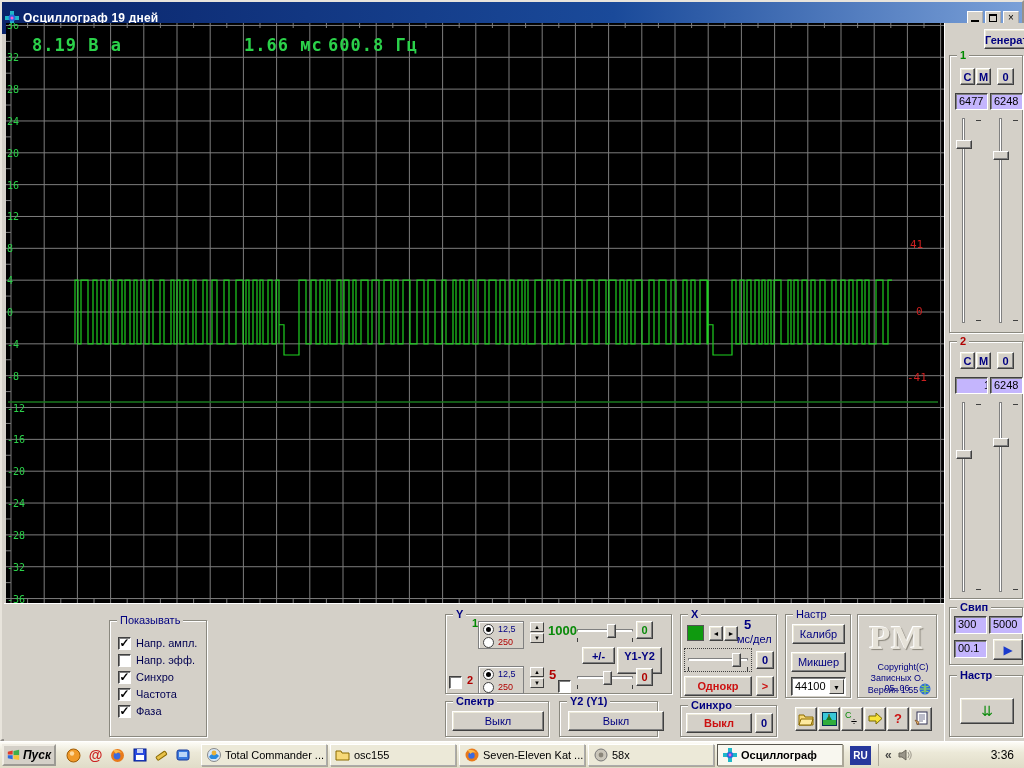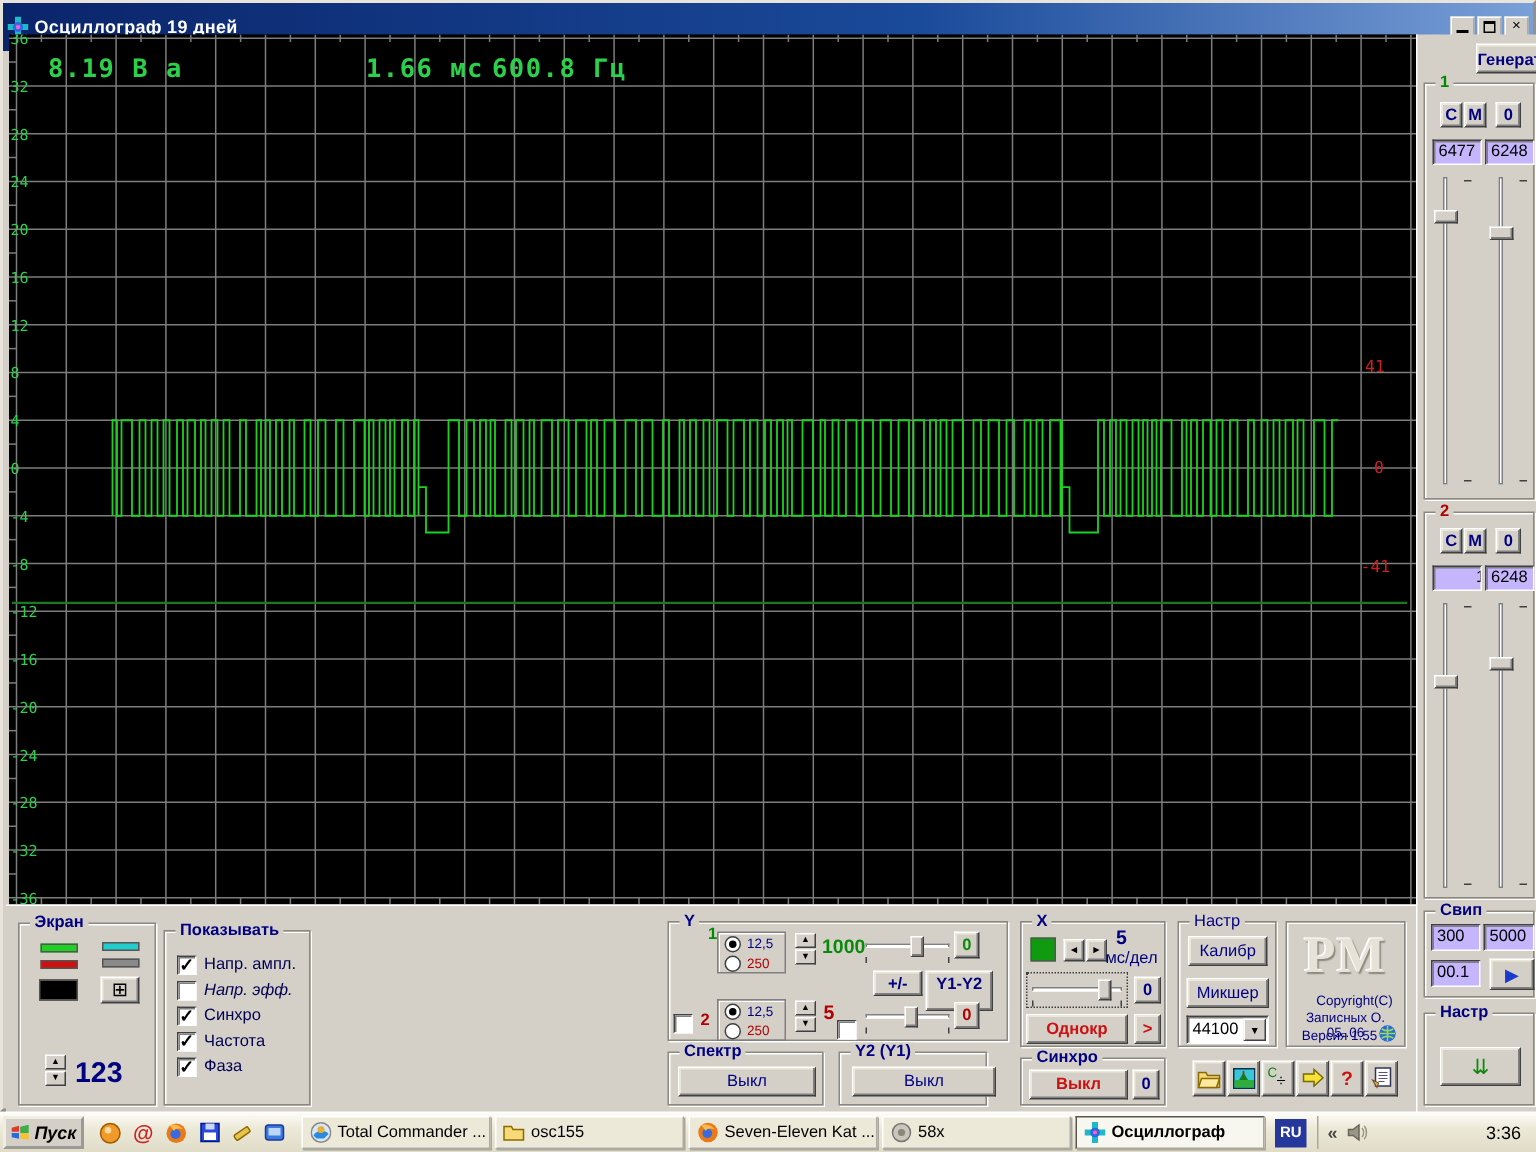--- a/index.html
+++ b/index.html
@@ -326,41 +326,27 @@
     </div>
 
     <div class="group" style="left:4px;top:652px;width:74px;height:62px;">
       <span class="glabel">Настр</span>
       <span class="btn" style="left:10px;top:22px;width:54px;height:26px;line-height:24px;font-size:14px;color:#0a8a0a;"><span>⇊</span></span>
     </div>
   </div>
 
   <div style="position:absolute;left:2px;top:601px;width:940px;height:140px;background:#d4d0c8;border-top:1px solid #fff;">
 
-    <div class="group" style="left:8px;top:11px;width:92px;height:122px;">
-      <span class="glabel">Экран</span>
-      <span class="swatch" style="left:14px;top:13px;width:25px;height:6px;background:#1fd121;"></span>
-      <span class="swatch" style="left:55px;top:12px;width:25px;height:6px;background:#22cccc;"></span>
-      <span class="swatch" style="left:14px;top:24px;width:25px;height:6px;background:#cc1111;"></span>
-      <span class="swatch" style="left:55px;top:23px;width:25px;height:6px;background:#8a8a8a;"></span>
-      <span class="swatch" style="left:13px;top:37px;width:26px;height:14px;background:#000;"></span>
-      <span class="btn" style="left:54px;top:35px;width:26px;height:18px;line-height:16px;font-size:13px;color:#000;"><span>⊞</span></span>
-      <span class="spin" style="left:17px;top:87px;">
-        <span class="btn2">▲</span>
-        <span class="btn2">▼</span>
-      </span>
-      <span class="lbl" style="left:37px;top:89px;font-size:19px;font-weight:bold;color:#000080;">123</span>
-    </div>
 
     <div class="group" style="left:105px;top:16px;width:98px;height:117px;">
-      <span class="glabel" style="font-weight:bold;">Показывать</span>
+      <span class="glabel" style="font-weight:normal;">Показывать</span>
       <span class="chk" style="left:8px;top:16px;">✓</span>
       <span class="lbl" style="left:26px;top:16px;">Напр. ампл.</span>
       <span class="chk" style="left:8px;top:33px;"></span>
-      <span class="lbl" style="left:26px;top:33px;font-style:italic;">Напр. эфф.</span>
+      <span class="lbl" style="left:26px;top:33px;">Напр. эфф.</span>
       <span class="chk" style="left:8px;top:50px;">✓</span>
       <span class="lbl" style="left:26px;top:50px;">Синхро</span>
       <span class="chk" style="left:8px;top:67px;">✓</span>
       <span class="lbl" style="left:26px;top:67px;">Частота</span>
       <span class="chk" style="left:8px;top:84px;">✓</span>
       <span class="lbl" style="left:26px;top:84px;">Фаза</span>
     </div>
 
     <div class="group" style="left:441px;top:10px;width:227px;height:80px;">
       <span class="glabel">Y</span>

